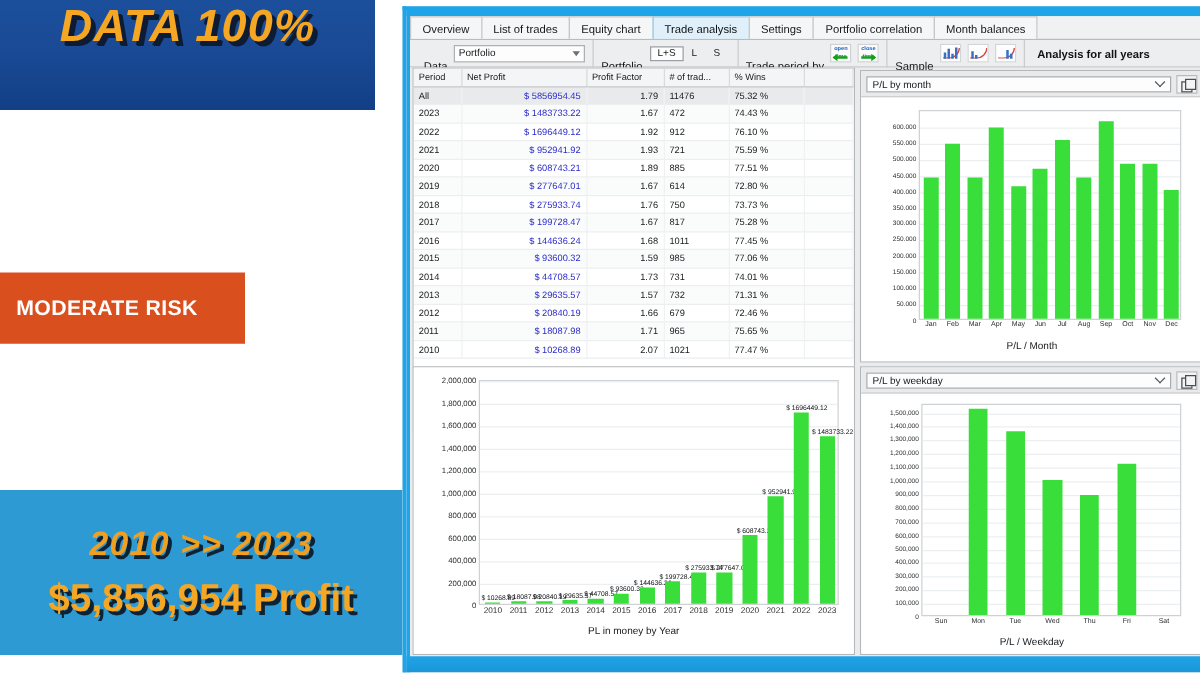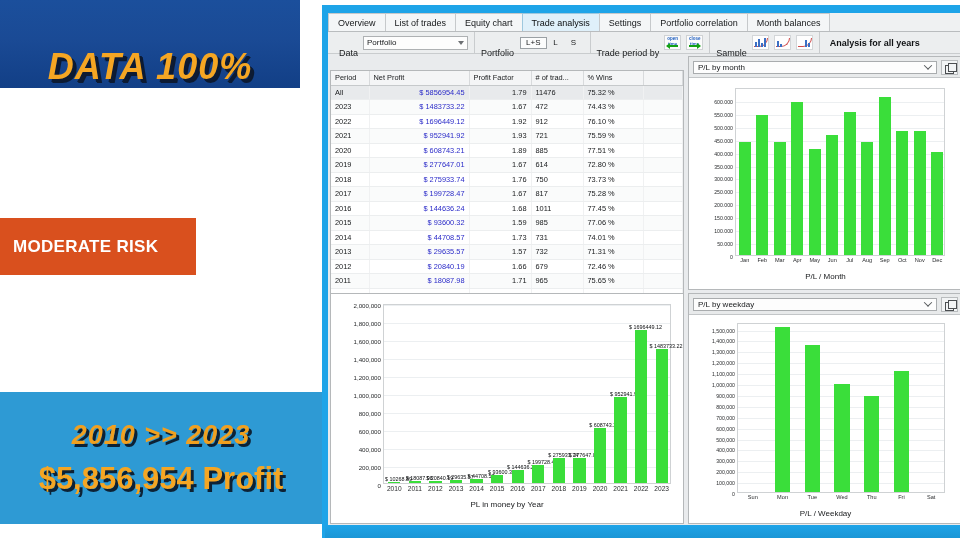--- a/index.html
+++ b/index.html
@@ -11,21 +11,21 @@
   }
 
   
   #promo {
     position: absolute; left: 0; top: 0; width: 325px; height: 540px;
     background: #ffffff;
   }
   .promo-band-top {
     position: absolute; left: 0; top: 0; width: 300px; height: 88px;
     background: linear-gradient(180deg,#1b4f9c 0%,#1a4a95 45%,#123f86 100%);
-    display: flex; align-items: flex-end; justify-content: center;
+    display: flex; align-items: flex-start; justify-content: center;
   }
   .promo-band-bottom {
     position: absolute; left: 0; top: 392px; width: 322px; height: 132px;
     background: linear-gradient(180deg,#2e9ad4 0%,#2e9ad4 100%);
     display: flex; flex-direction: column; align-items: center; justify-content: center;
     gap: 10px;
   }
   .promo-title {
     font-size: 36px; font-weight: bold; font-style: italic;
     color: #f5a623; letter-spacing: 1px;
@@ -151,21 +151,21 @@
   }
   .tb-analysis { font-size:9px; font-weight:bold; color:#111315; padding-left:10px; }
 
   
   .content { position:absolute; left:3px; top:46px; right:0; bottom:13px; }
 
   .panel {
     position: absolute; background: #ffffff;
     border: 1px solid #b5b8ba;
   }
-  #panel-table { left: 2px;   top: 16px;   width: 354px; height: 292px; }
+  #panel-table { left: 2px;   top: 0;   width: 354px; height: 292px; }
   #panel-month { left: 360px; top: 2px;   width: 275px; height: 234px; }
   #panel-year  { left: 2px;   top: 239px; width: 354px; height: 231px; }
   #panel-week  { left: 360px; top: 239px; width: 275px; height: 231px; }
 
   .panel-head {
     height: 21px; background:#e8eaeb; border-bottom:1px solid #c3c6c8;
     display:flex; align-items:center; padding: 0 4px; gap:4px;
   }
   .panel-select {
     flex:1; height:13px; background:#fdfdfd; border:1px solid #a9acae;

